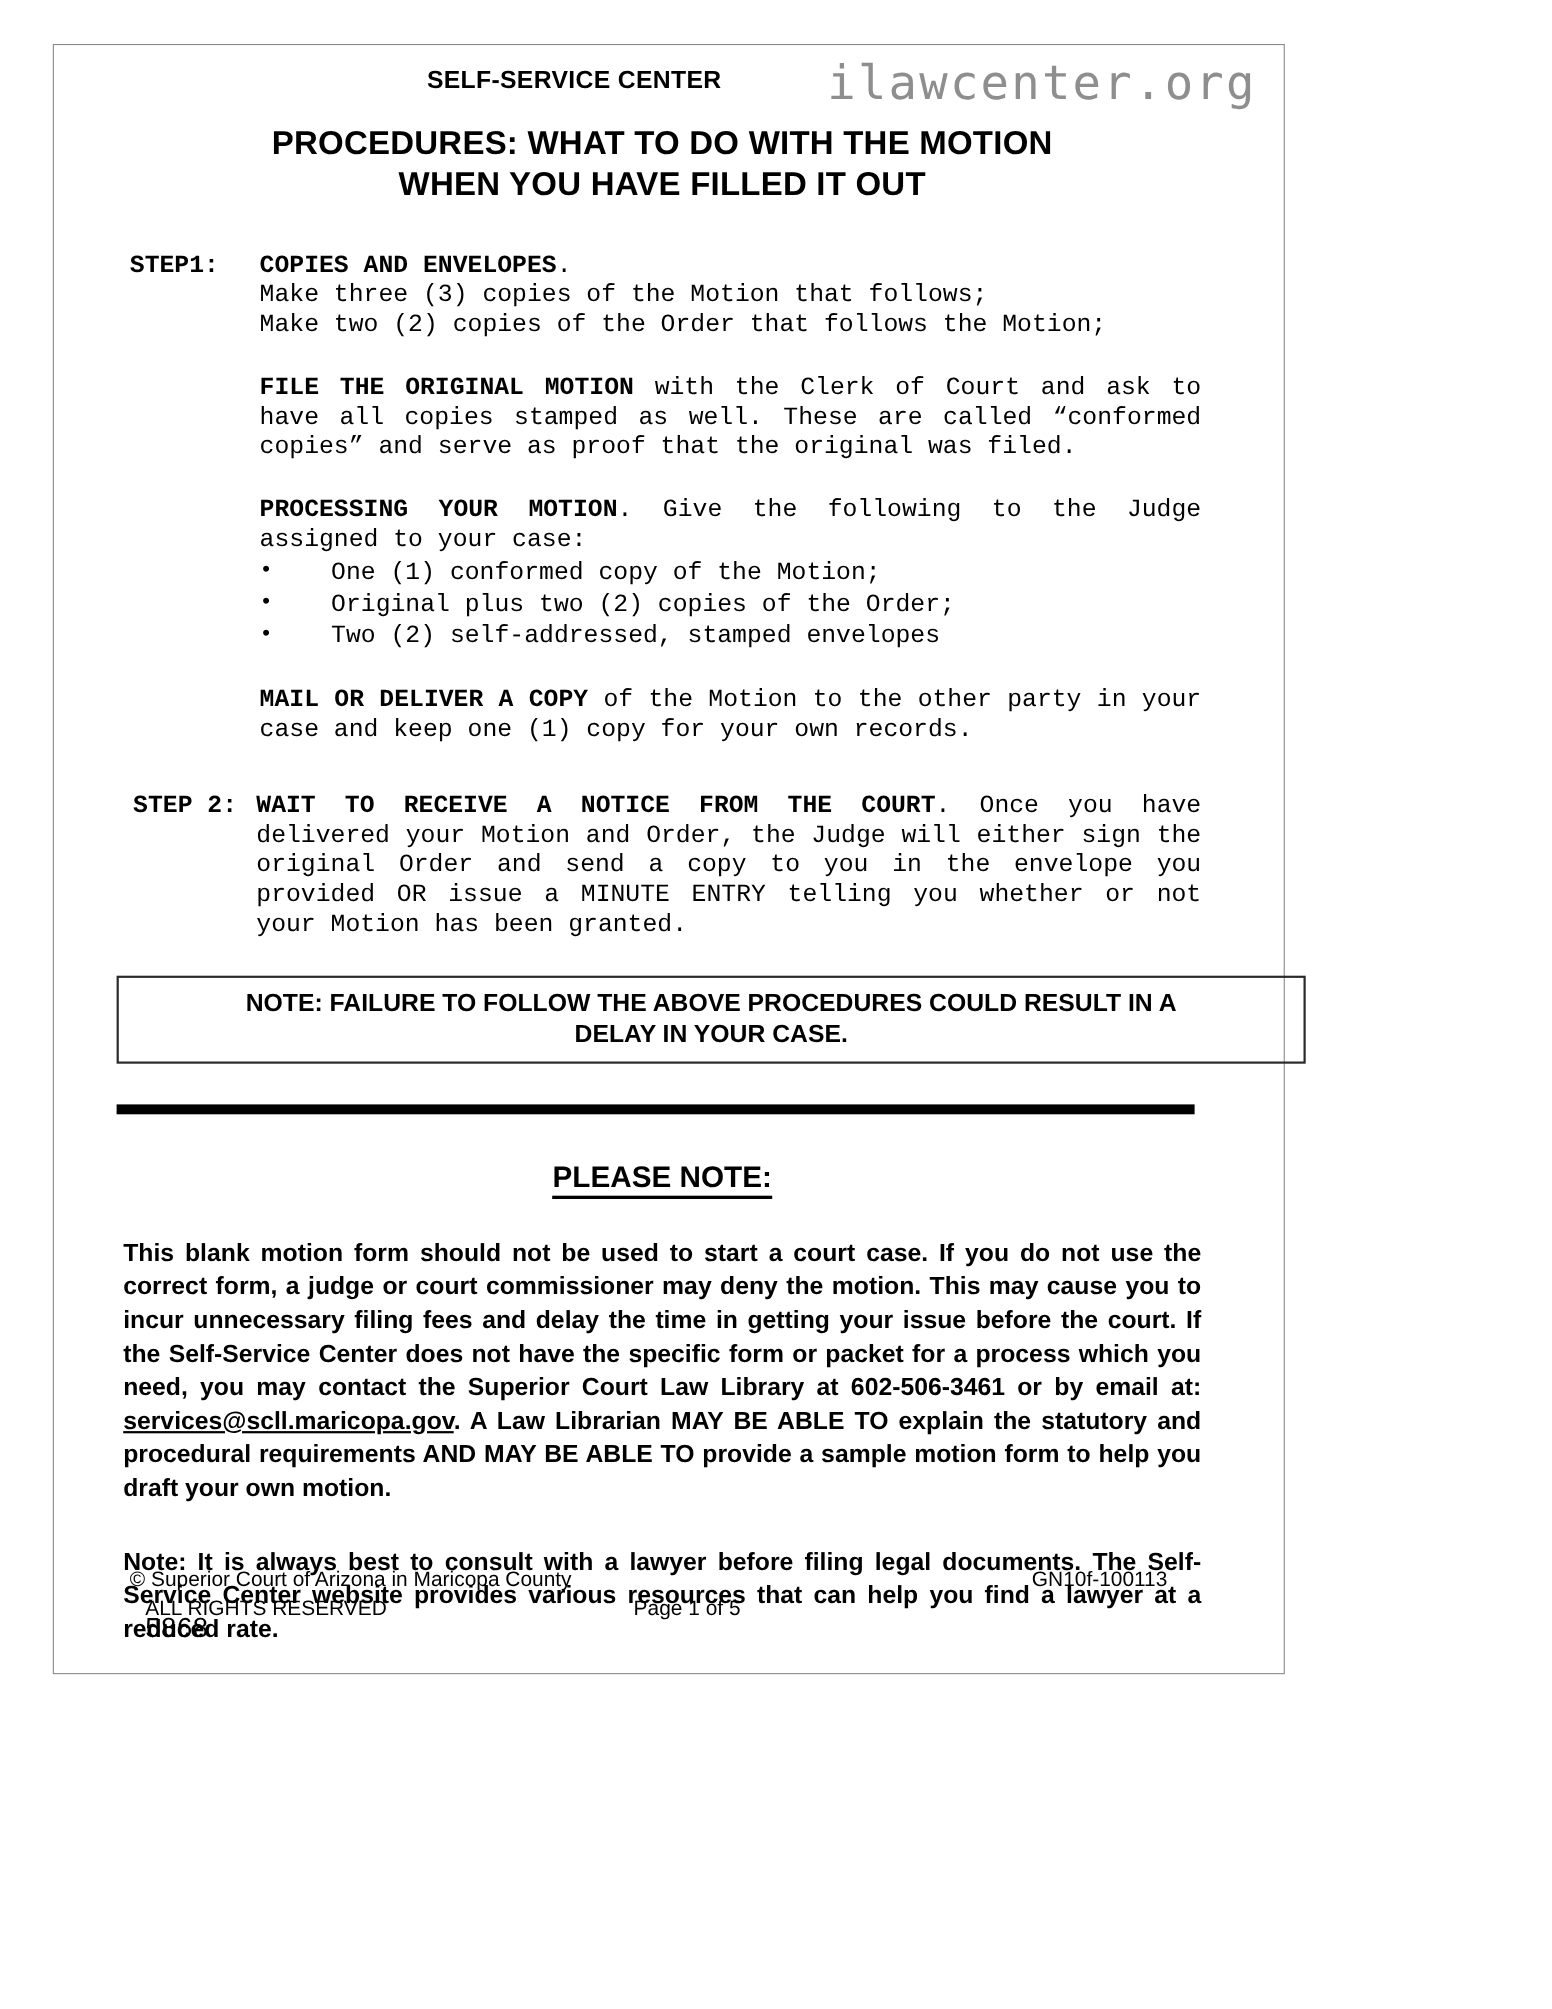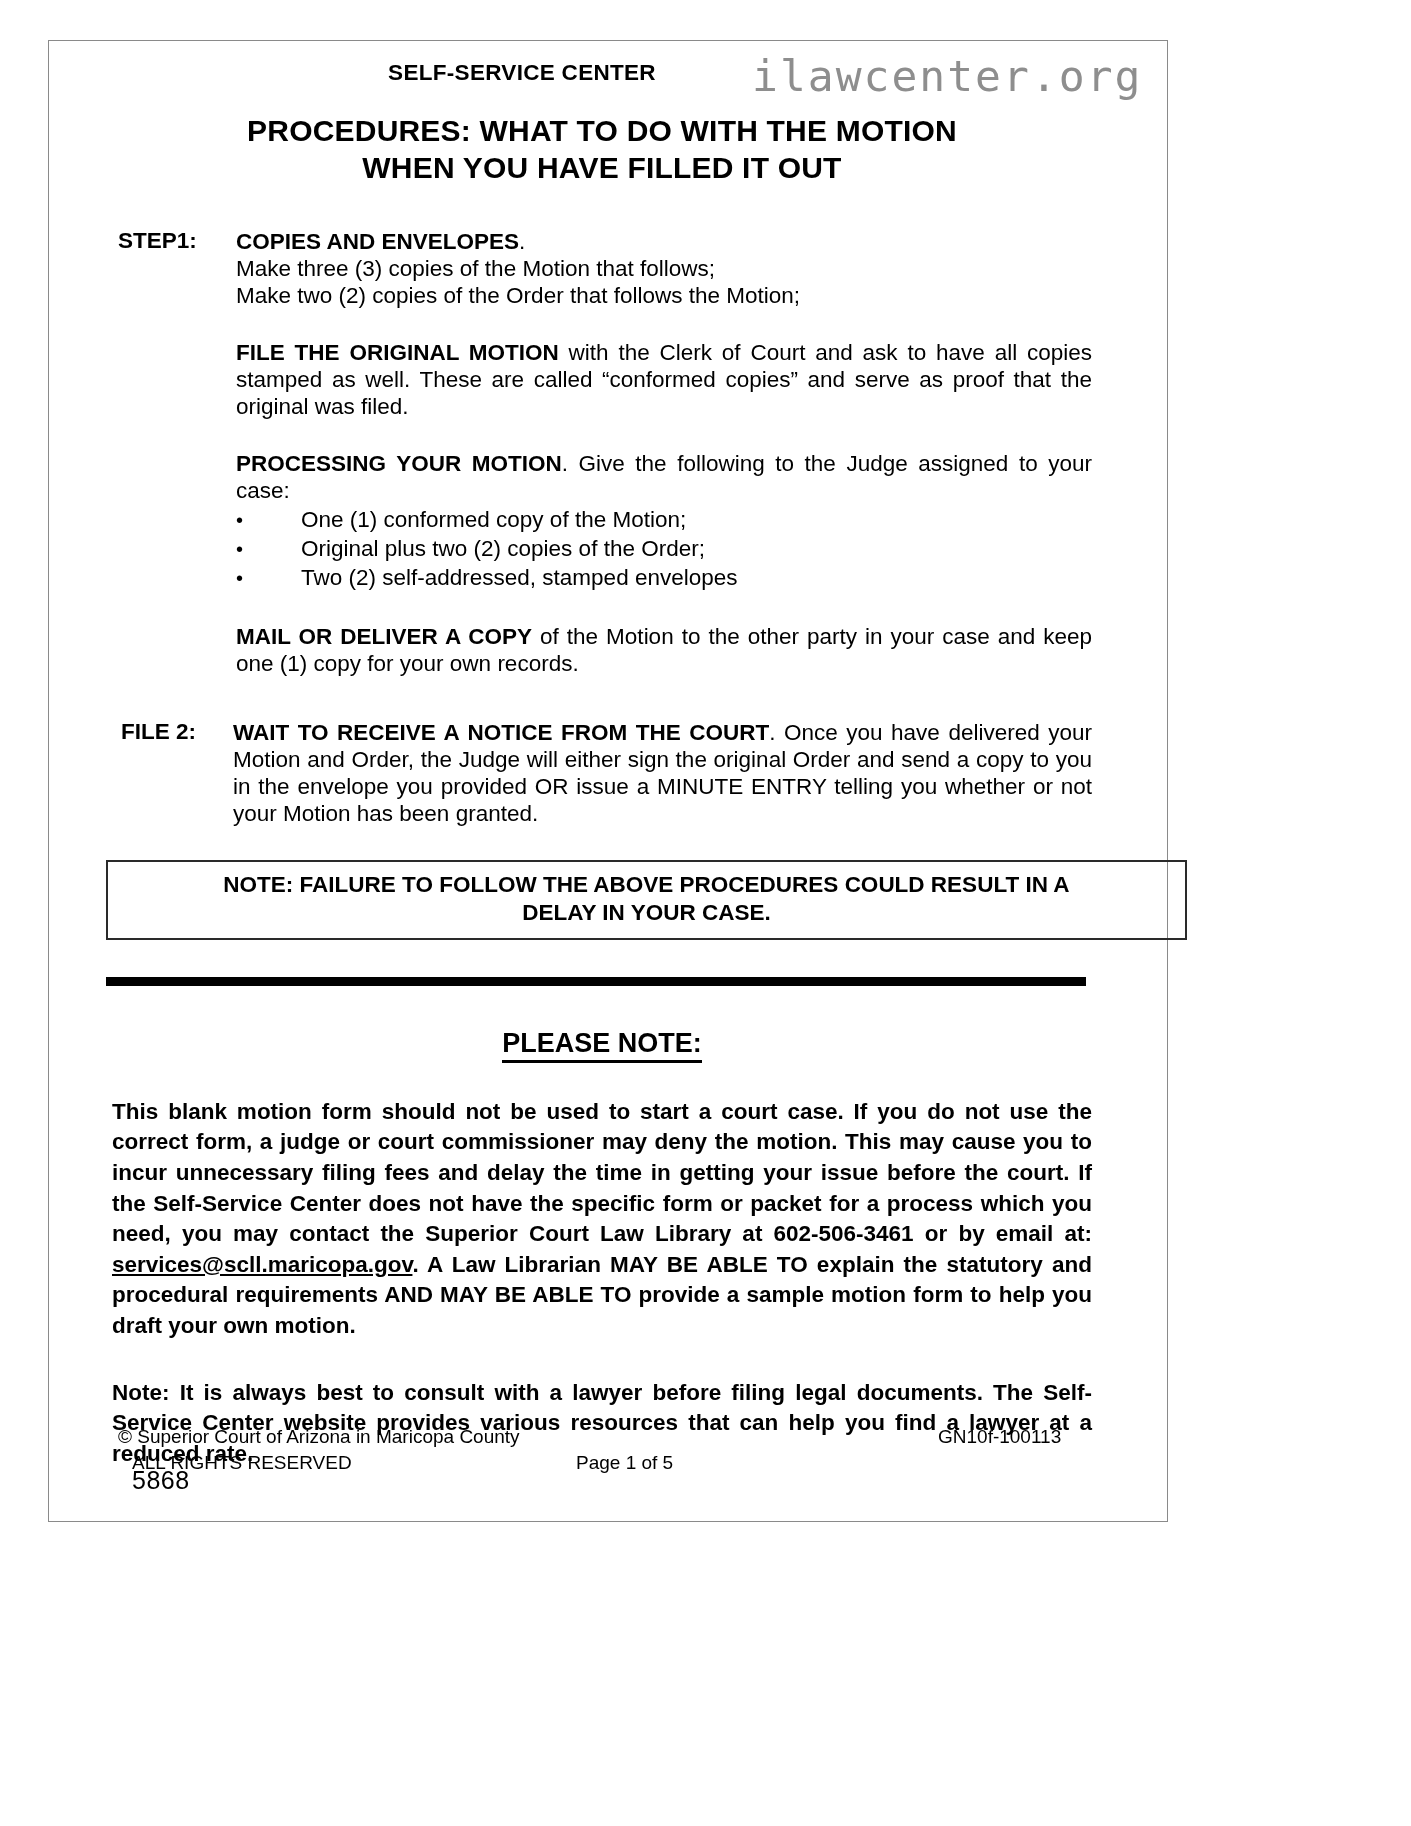--- a/index.html
+++ b/index.html
@@ -59,20 +59,21 @@
     font-weight: bold;
     font-size: 30px;
     line-height: 1.22;
     margin: 27px 0 0 0;
     letter-spacing: 0.2px;
   }
   .step-block {
     margin-top: 42px;
     display: flex;
     align-items: flex-start;
+    font-family: Liberation Mono, monospace;
   }
   .step-label {
     font-weight: bold;
     font-size: 22.5px;
     white-space: nowrap;
     flex: 0 0 auto;
   }
   .step-label.s1 { width: 118px; margin-left: 6px; }
   .step-label.s2 { width: 112px; margin-left: 9px; }
   .step-body {
@@ -222,21 +223,21 @@
         </ul>
 
         <div class="para spaced">
           <span class="b">MAIL OR DELIVER A COPY</span><span> of the Motion to the other party in your case and keep one (1) copy for your own records.</span>
         </div>
 
       </div>
     </div>
 
     <div class="step-block">
-      <div class="step-label s2">FILE 2:</div>
+      <div class="step-label s2">STEP 2:</div>
       <div class="step-body">
         <div class="para">
           <span class="b">WAIT TO RECEIVE A NOTICE FROM THE COURT</span><span>.  Once you have delivered your Motion and Order, the Judge will either sign the original Order and send a copy to you in the envelope you provided OR issue a MINUTE ENTRY telling you whether or not your Motion has been granted.</span>
         </div>
       </div>
     </div>
 
     <div class="note-box">
       <span class="line">NOTE:  FAILURE TO FOLLOW THE ABOVE PROCEDURES COULD RESULT IN A</span>
       <span class="line">DELAY IN YOUR CASE.</span>

